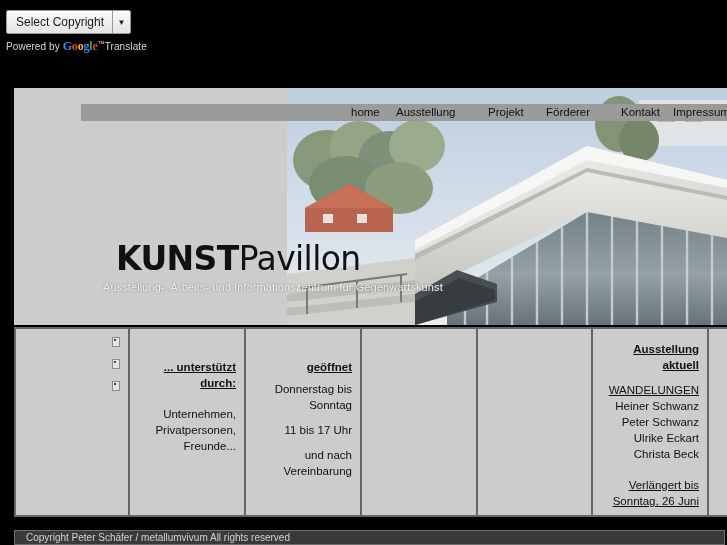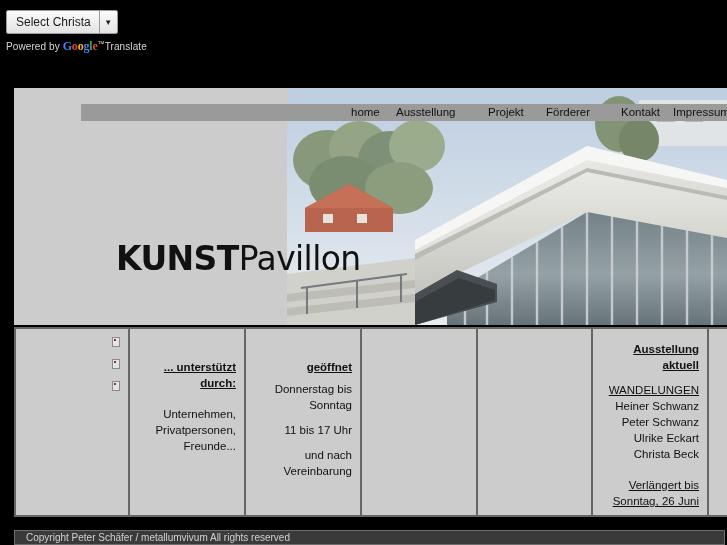--- a/index.html
+++ b/index.html
@@ -253,21 +253,21 @@
     padding-left: 11px;
     white-space: nowrap;
     overflow: hidden;
   }
 </style>
 </head>
 <body>
 
 <div id="translate-widget">
   <div class="gt-select">
-    <span class="gt-select-label">Select Christa</span>
+    <span class="gt-select-label">Select Copyright</span>
     <span class="gt-select-arrow">▼</span>
   </div>
   <div class="gt-powered">
     <span>Powered by</span>
     <span class="g-logo"><span class="g-b">G</span><span class="g-r">o</span><span class="g-y">o</span><span class="g-b">g</span><span class="g-g">l</span><span class="g-r">e</span></span><span class="gt-tm">™</span><span>Translate</span>
   </div>
 </div>
 
 <div id="page">
 
@@ -368,20 +368,21 @@
         <li class="nav-ausstellung"><a href="#">Ausstellung</a></li>
         <li class="nav-projekt"><a href="#">Projekt</a></li>
         <li class="nav-foerderer"><a href="#">Förderer</a></li>
         <li class="nav-kontakt"><a href="#">Kontakt</a></li>
         <li class="nav-impressum"><a href="#">Impressum</a></li>
       </ul>
     </nav>
 
     <div id="title-block">
       <div id="site-title"><span>KUNST</span><span class="light">Pavillon</span></div>
+      <div id="site-subtitle">Ausstellung-, Arbeits- und Informationszentrum für Gegenwartskunst</div>
     </div>
   </div>
 
   <table id="content-table">
     <tbody>
         <tr>
 
       <td class="col-1 stub-col">
         <div class="stub-row"><span class="broken-img"></span></div>
         <div class="stub-row"><span class="broken-img"></span></div>

